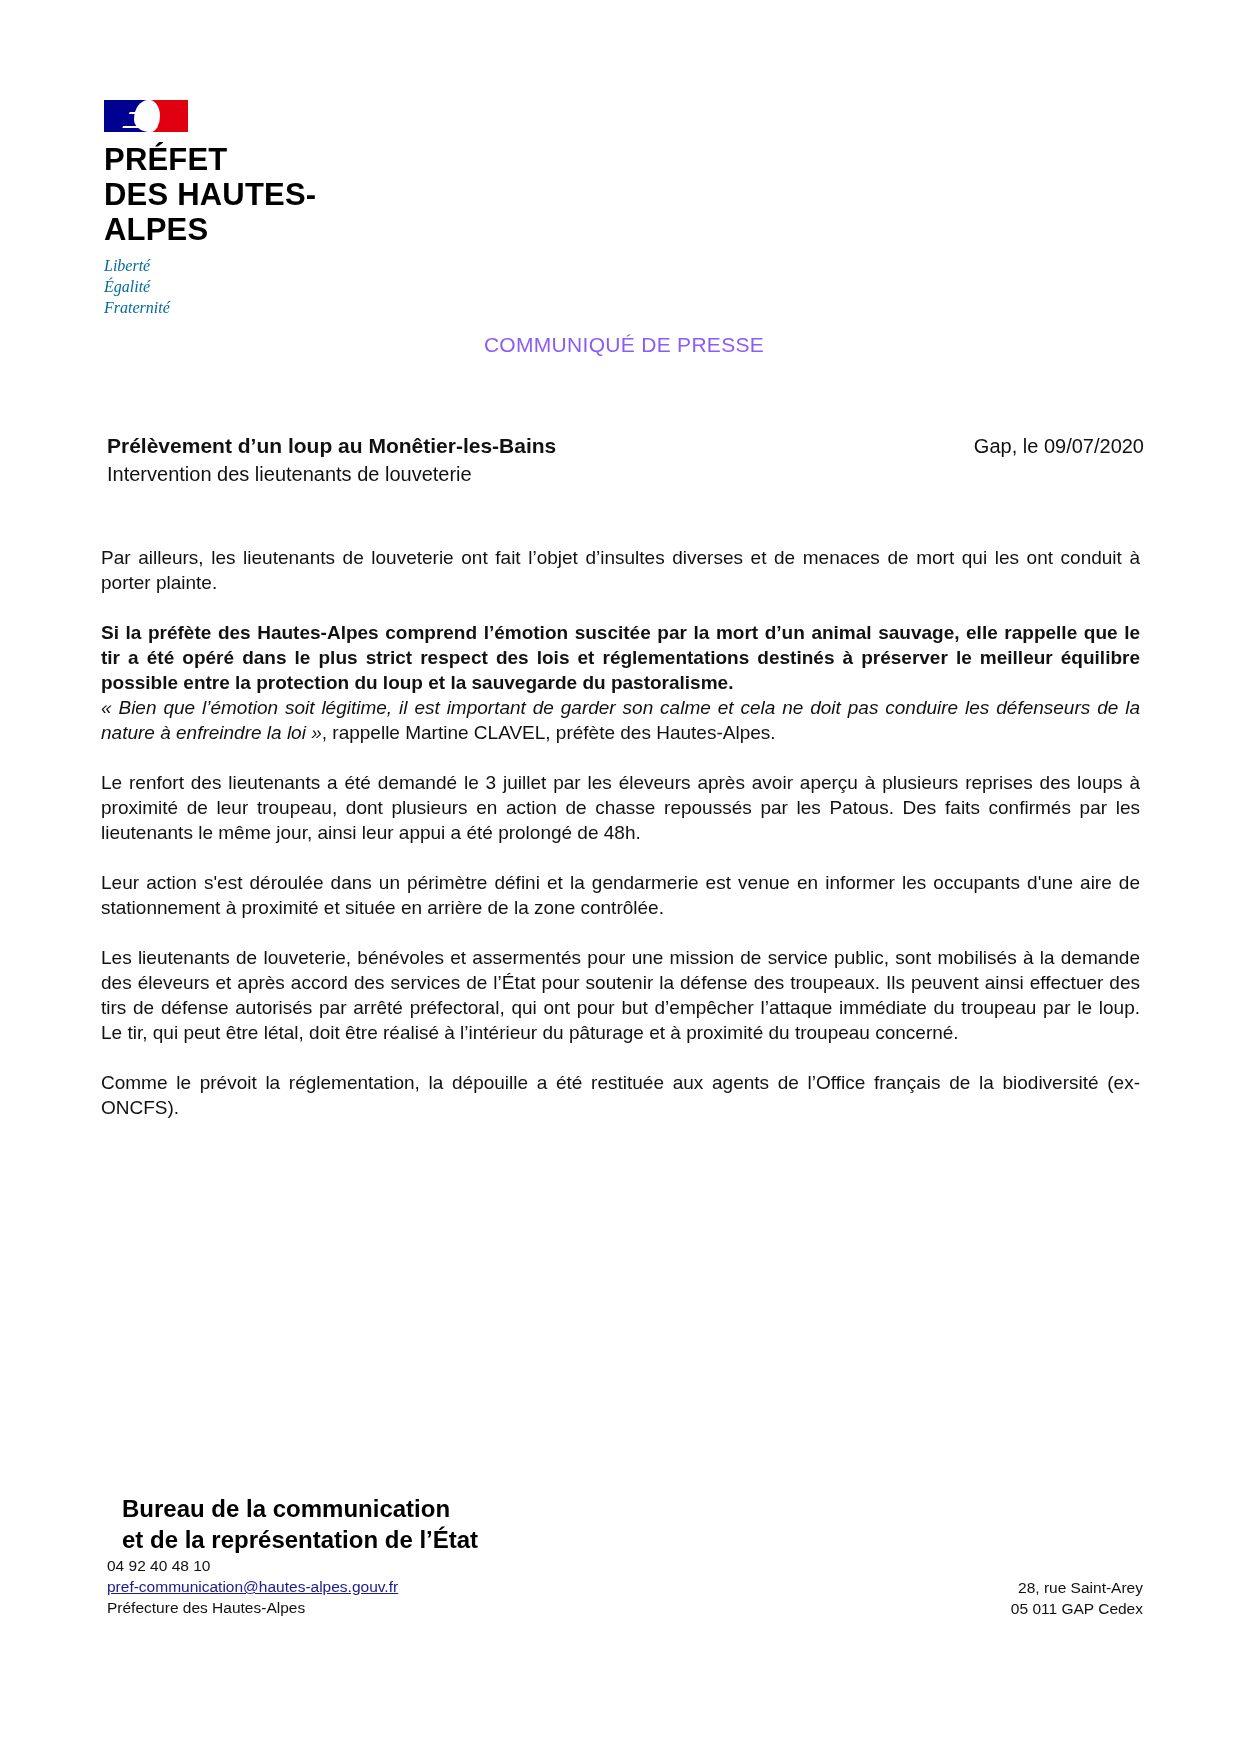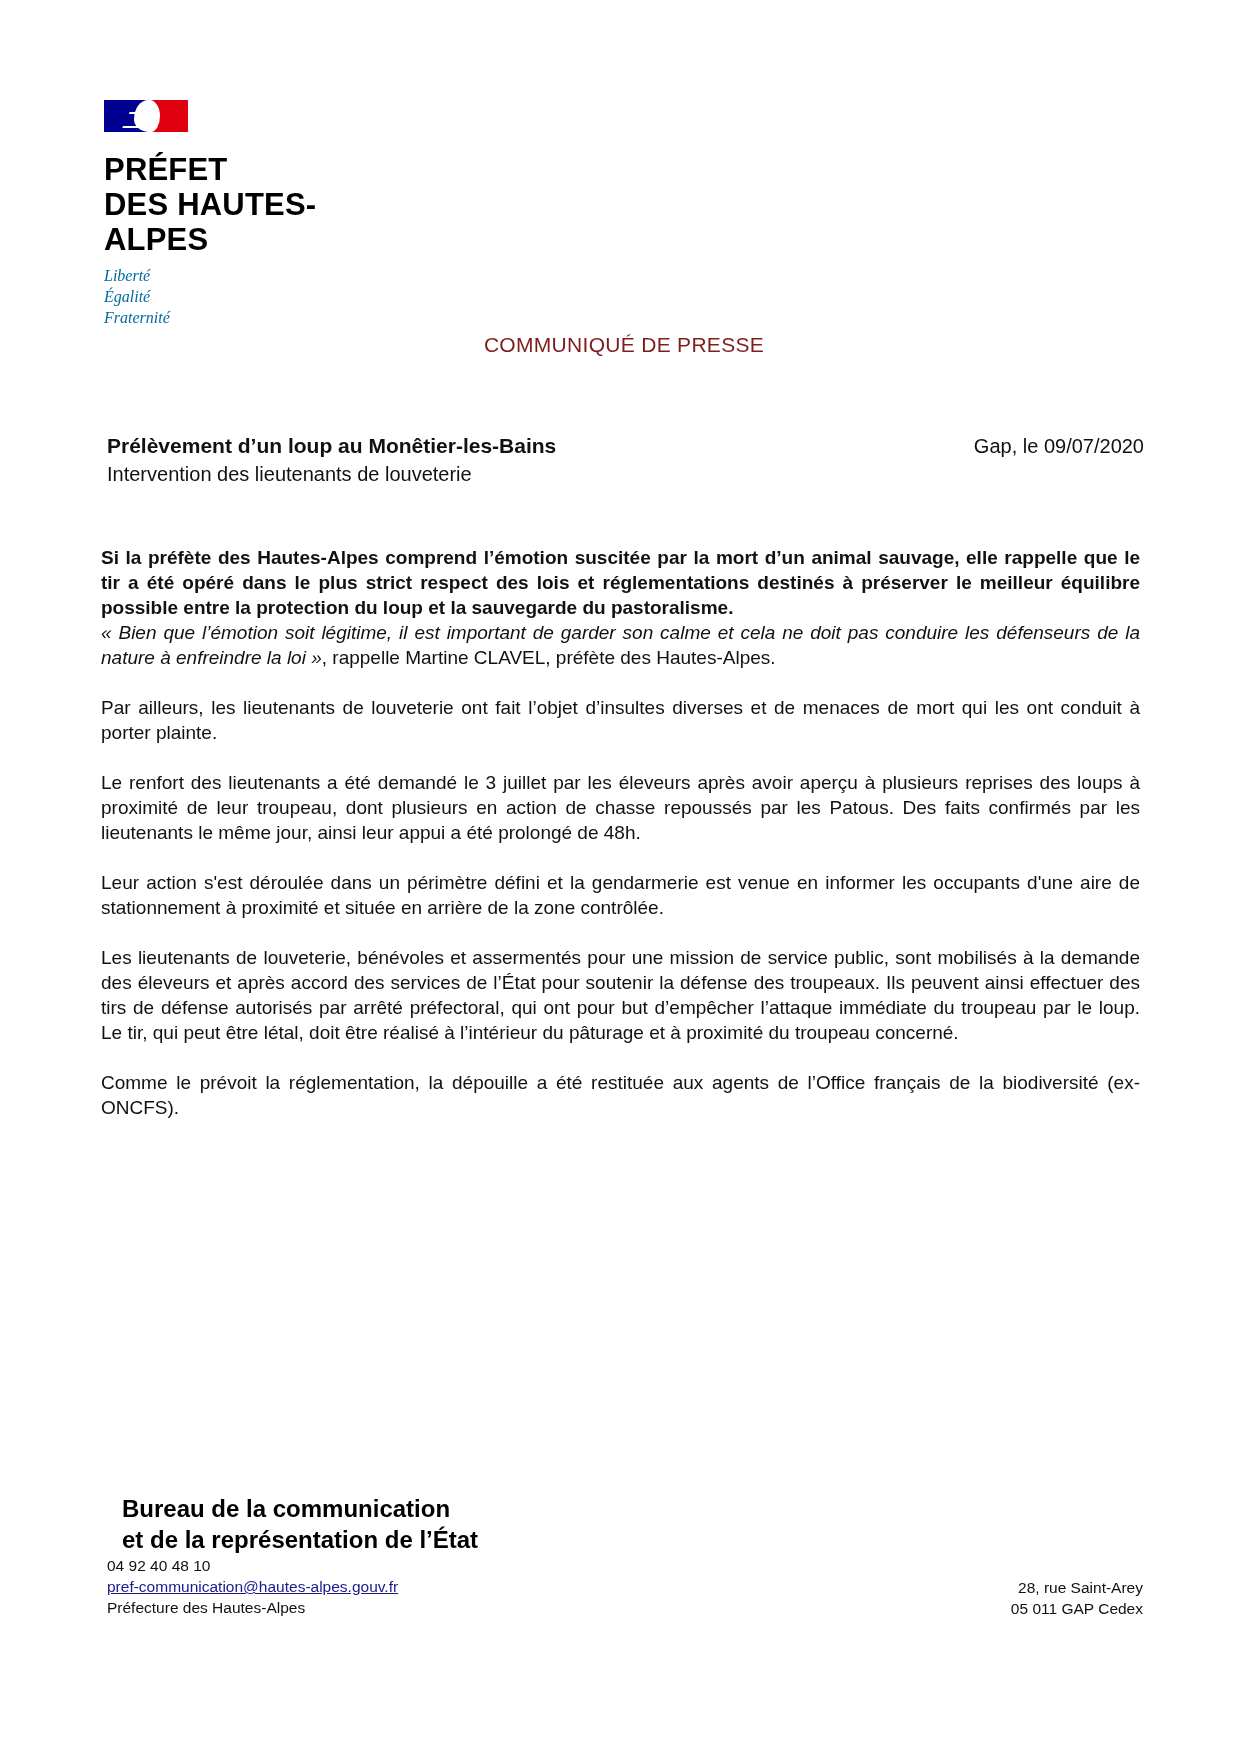--- a/index.html
+++ b/index.html
@@ -13,31 +13,31 @@
     .flag .red { width: 42px; height: 32px; background: #e1000f; }
     .flag .marianne {
       position: absolute; left: 30px; top: 0; width: 26px; height: 32px;
       background: #ffffff; border-radius: 55% 40% 35% 60% / 60% 50% 50% 40%;
     }
     .flag .marianne-hair {
       position: absolute; left: 22px; top: 12px; width: 18px; height: 12px;
       border-top: 2px solid #ffffff; border-bottom: 2px solid #ffffff; transform: skewX(-25deg);
     }
     .prefet-title {
-      margin-top: 20px; font-family: "Liberation Sans", sans-serif; font-weight: bold;
+      margin-top: 10px; font-family: "Liberation Sans", sans-serif; font-weight: bold;
       font-size: 31px; line-height: 35px; color: #000000; letter-spacing: 0.2px;
     }
     .devise {
       margin-top: 8px; font-family: "Liberation Serif", serif; font-style: italic;
       font-size: 16px; line-height: 21px; color: #0369a1;
     }
     .doc-type {
       position: absolute; left: 0; width: 1240px; top: 333px; text-align: center;
       font-family: "Liberation Sans", sans-serif; font-size: 21px; letter-spacing: 0.3px;
-      color: #7f1d1d; padding-left: 8px; box-sizing: border-box;
+      color: #8b5cf6; padding-left: 8px; box-sizing: border-box;
     }
     .title-block { position: absolute; left: 107px; top: 432px; }
     .main-title {
       font-family: "Liberation Sans", sans-serif; font-weight: bold; font-size: 21px;
       line-height: 28px; color: #111111;
     }
     .sub-title {
       font-family: "Liberation Sans", sans-serif; font-size: 20px; line-height: 28px; color: #111111;
     }
     .date {
@@ -91,25 +91,25 @@
 
 <div class="doc-type">COMMUNIQUÉ DE PRESSE</div>
 
 <div class="title-block">
   <div class="main-title">Prélèvement d’un loup au Monêtier-les-Bains</div>
   <div class="sub-title">Intervention des lieutenants de louveterie</div>
 </div>
 <div class="date">Gap, le 09/07/2020</div>
 
 <div class="body-text">
+  <p>Par ailleurs, les lieutenants de louveterie ont fait l’objet d’insultes diverses et de menaces de mort qui les ont conduit à porter plainte.</p>
   <p>
     <span class="bold">Si la préfète des Hautes-Alpes comprend l’émotion suscitée par la mort d’un animal sauvage, elle rappelle que le tir a été opéré dans le plus strict respect des lois et réglementations destinés à préserver le meilleur équilibre possible entre la protection du loup et la sauvegarde du pastoralisme.</span><br>
     <span class="italic">« Bien que l’émotion soit légitime, il est important de garder son calme et cela ne doit pas conduire les défenseurs de la nature à enfreindre la loi »</span><span>, rappelle Martine CLAVEL, préfète des Hautes-Alpes.</span>
   </p>
-  <p>Par ailleurs, les lieutenants de louveterie ont fait l’objet d’insultes diverses et de menaces de mort qui les ont conduit à porter plainte.</p>
   <p>Le renfort des lieutenants a été demandé le 3 juillet par les éleveurs après avoir aperçu à plusieurs reprises des loups à proximité de leur troupeau, dont plusieurs en action de chasse repoussés par les Patous. Des faits confirmés par les lieutenants le même jour, ainsi leur appui a été prolongé de 48h.</p>
   <p>Leur action s'est déroulée dans un périmètre défini et la gendarmerie est venue en informer les occupants d'une aire de stationnement à proximité et située en arrière de la zone contrôlée.</p>
   <p>Les lieutenants de louveterie, bénévoles et assermentés pour une mission de service public, sont mobilisés à la demande des éleveurs et après accord des services de l’État pour soutenir la défense des troupeaux. Ils peuvent ainsi effectuer des tirs de défense autorisés par arrêté préfectoral, qui ont pour but d’empêcher l’attaque immédiate du troupeau par le loup. Le tir, qui peut être létal, doit être réalisé à l’intérieur du pâturage et à proximité du troupeau concerné.</p>
   <p>Comme le prévoit la réglementation, la dépouille a été restituée aux agents de l’Office français de la biodiversité (ex-ONCFS).</p>
 </div>
 
 <div class="footer-heading">
   <div>Bureau de la communication</div>
   <div>et de la représentation de l’État</div>
 </div>

